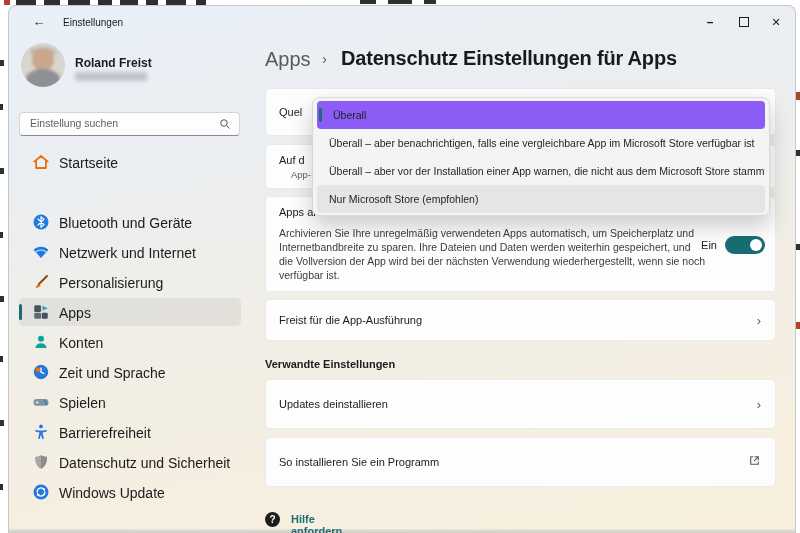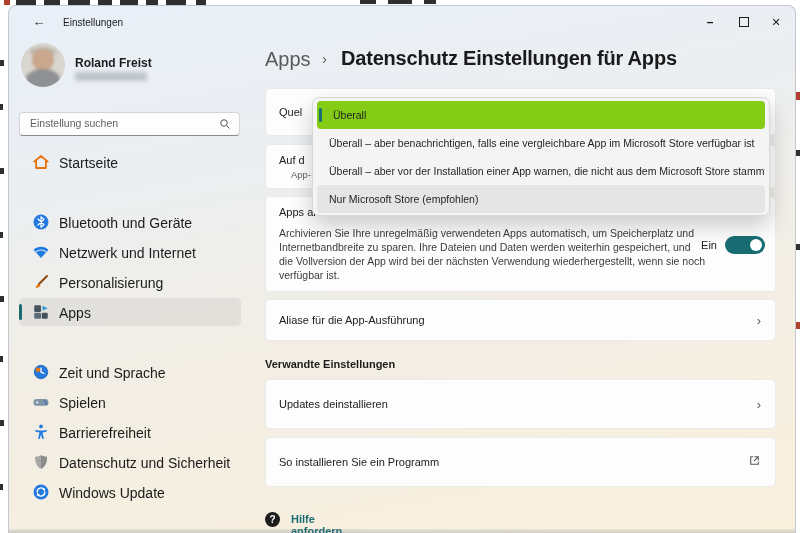--- a/index.html
+++ b/index.html
@@ -76,21 +76,21 @@
   .toggle .knob{position:absolute;right:3px;top:3px;width:12px;height:12px;border-radius:50%;
     background:#ffffff;}
   .section-heading{position:absolute;left:256px;top:352px;font-size:11px;font-weight:700;color:#1b1b1b;}
   
   .flyout{position:absolute;left:303px;top:91px;width:458px;height:119px;background:#f4f4f4;
     border:1px solid #d8d8d8;border-radius:7px;
     box-shadow:0 10px 22px rgba(0,0,0,0.20);z-index:10;box-sizing:border-box;padding-top:3px;}
   .flyout .opt{position:relative;height:28px;margin:0 4px;border-radius:4px;
     font-size:10.5px;color:#1f1f1f;line-height:28px;padding-left:12px;white-space:nowrap;
     overflow:hidden;}
-  .flyout .opt.sel{background:#84cc16;}
+  .flyout .opt.sel{background:#8b5cf6;}
   .flyout .opt.hover{background:#e5e5e5;}
   .flyout .opt .accent{position:absolute;left:2px;top:7px;width:3px;height:14px;border-radius:2px;
     background:#186d73;}
   .flyout .opt.sel{padding-left:16px;}
   .annotation-box{position:absolute;left:285px;top:173px;width:198px;height:34px;
     border:3px solid #e42а1c;z-index:12;}
   
   .annotation-box{border-color:#e4291c;}
   
   .help-row{position:absolute;left:256px;top:505px;height:18px;}
@@ -195,20 +195,29 @@
     <span class="ico">
       <svg width="18" height="18" viewBox="0 0 24 24">
           <rect x="3" y="3" width="9" height="9" rx="1.5" fill="#45525e"></rect>
           <rect x="3" y="13" width="9" height="8" rx="1.5" fill="#5b6a77"></rect>
           <rect x="13" y="13" width="8" height="8" rx="1.5" fill="#45525e"></rect>
           <path d="M14 10 L14 3.5 L21 7 Z" fill="#2e9bd6"></path>
         </svg>
     </span>
     <span class="lbl">Apps</span>
   </div>
+  <div class="side-item" style="top:322px">
+    <span class="ico">
+      <svg width="18" height="18" viewBox="0 0 24 24">
+          <circle cx="12" cy="7.5" r="4" fill="#0fa393"></circle>
+          <path d="M4.5 20 C5 15.5 8 13.5 12 13.5 C16 13.5 19 15.5 19.5 20 Z" fill="#0fa393"></path>
+        </svg>
+    </span>
+    <span class="lbl">Konten</span>
+  </div>
   <div class="side-item" style="top:352px">
     <span class="ico">
       <svg width="18" height="18" viewBox="0 0 24 24">
           <circle cx="12" cy="12" r="9" fill="#2479e0"></circle>
           <circle cx="12" cy="12" r="9" fill="none" stroke="#1a5cb0" stroke-width="1"></circle>
           <path d="M12 7 V12 L16 14" fill="none" stroke="#fff" stroke-width="1.8" stroke-linecap="round"></path>
           <circle cx="8" cy="9" r="3" fill="#e8710a"></circle>
         </svg>
     </span>
     <span class="lbl">Zeit und Sprache</span>
@@ -270,21 +279,21 @@
   <div class="card" style="top:190px;height:96px;">
     <span class="title" style="top:9px;">Apps archivieren</span>
     <div class="desc">Archivieren Sie Ihre unregelmäßig verwendeten Apps automatisch, um Speicherplatz und Internetbandbreite zu sparen. Ihre Dateien und Daten werden weiterhin gespeichert, und die Vollversion der App wird bei der nächsten Verwendung wiederhergestellt, wenn sie noch verfügbar ist.</div>
     <span class="toggle-label">Ein</span>
     <div class="toggle">
       <div class="knob"></div>
     </div>
   </div>
 
   <div class="card" style="top:293px;height:42px;">
-    <span class="title" style="top:14px;">Aliase für die App-Ausführung</span>
+    <span class="title" style="top:14px;">Freist für die App-Ausführung</span>
     <span class="chev" style="top:13px;">›</span>
   </div>
 
   <div class="section-heading">Verwandte Einstellungen</div>
 
   <div class="card" style="top:373px;height:50px;">
     <span class="title" style="top:18px;">Updates deinstallieren</span>
     <span class="chev" style="top:17px;">›</span>
   </div>
 

